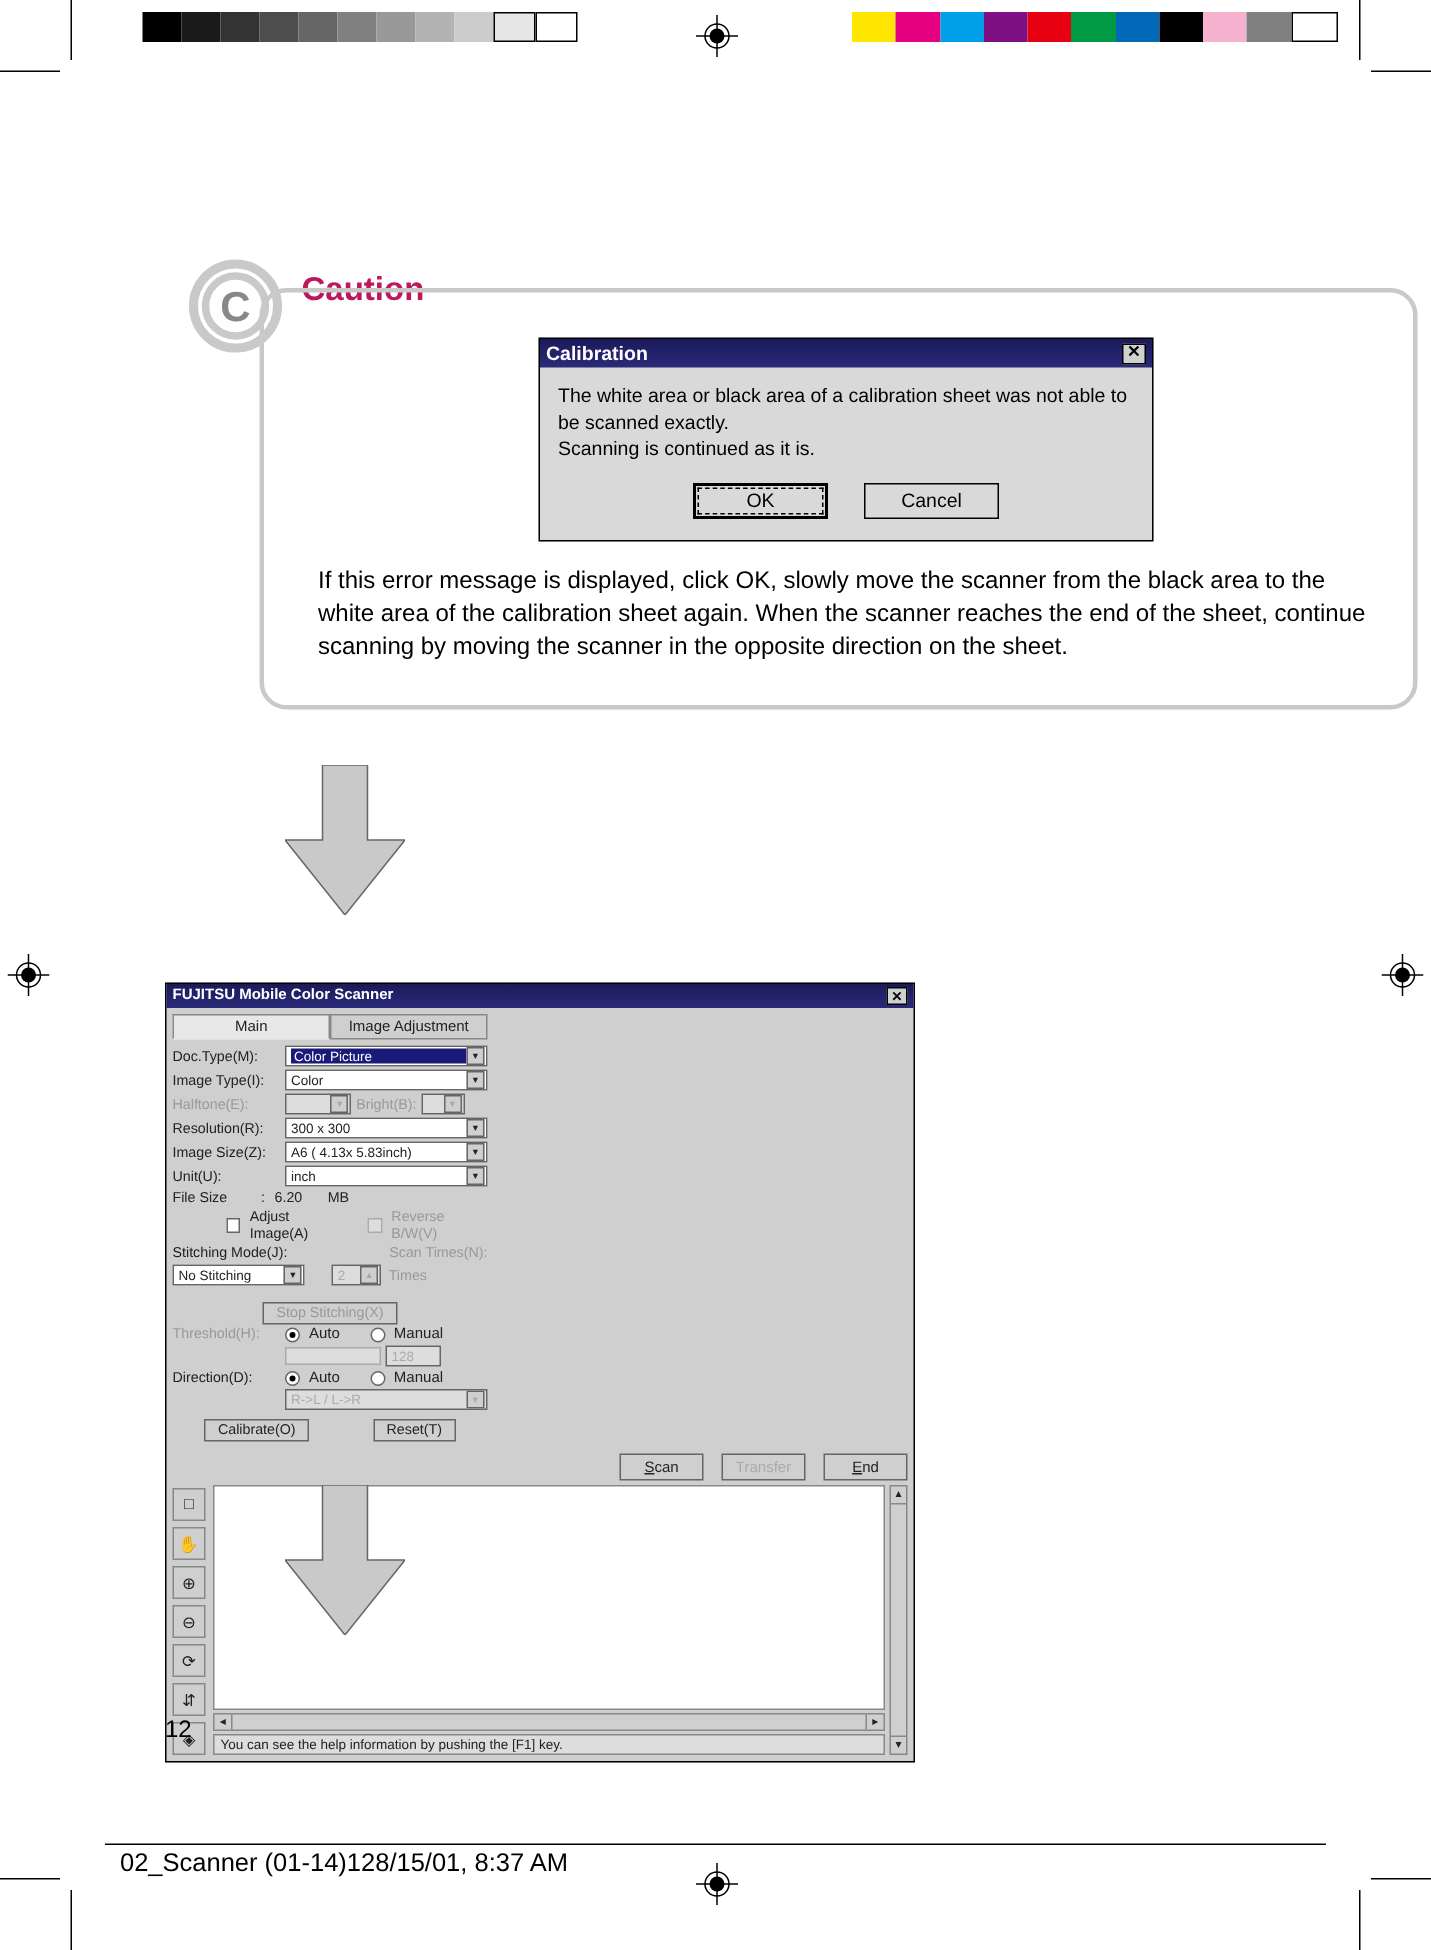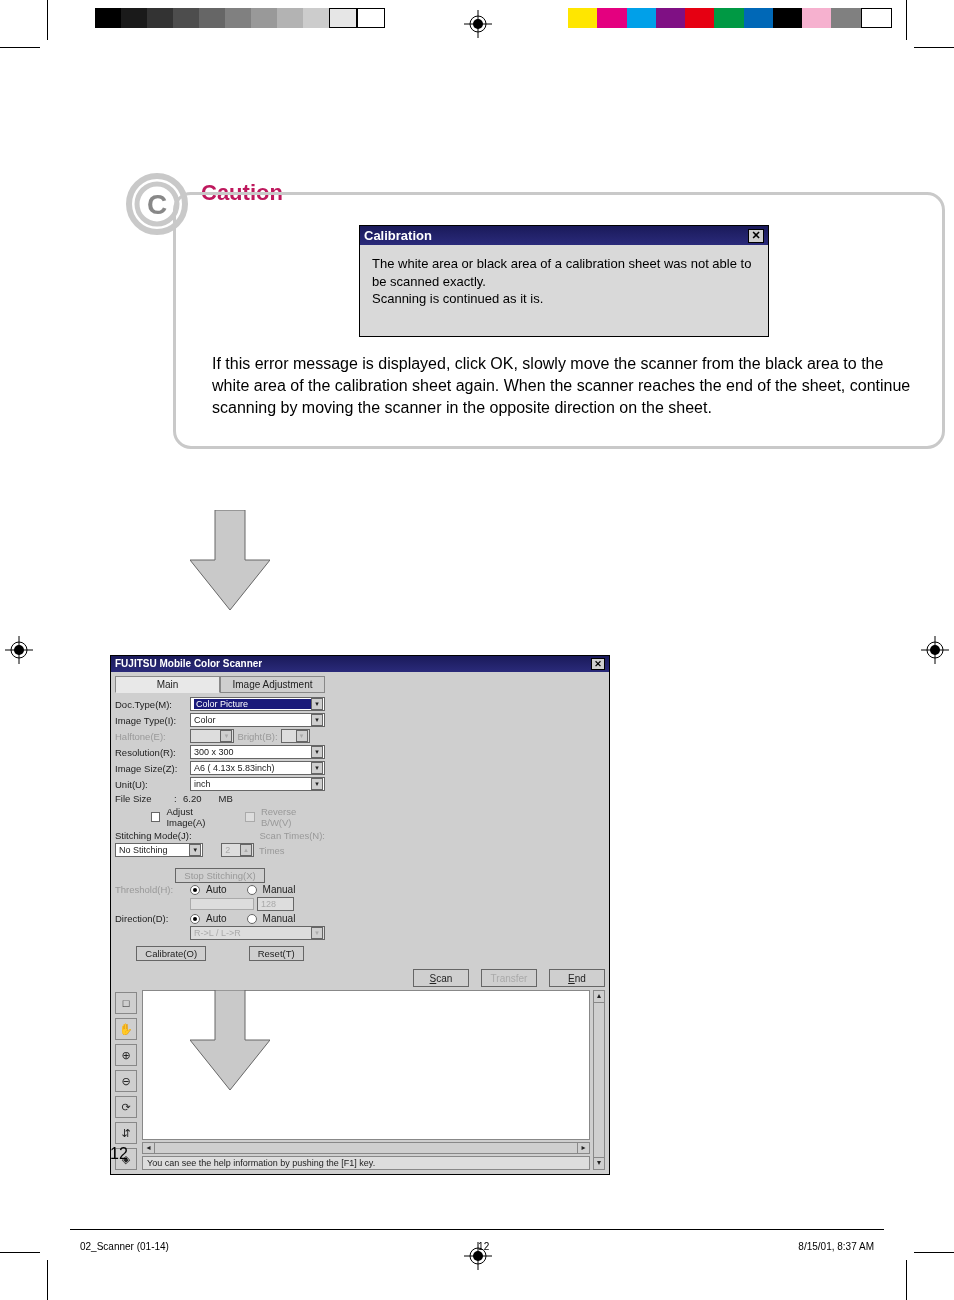--- a/index.html
+++ b/index.html
@@ -91,21 +91,21 @@
   .buttons-top .winbtn2.disabled { color:#aaa; }
 
   .toolcol { width:24px; display:flex; flex-direction:column; gap:4px; padding-top:2px; }
   .toolbtn { width:22px;height:22px;border:1px solid #888;background:#cfcfcf;display:flex;align-items:center;justify-content:center;font-size:11px;}
 
   .preview { flex:1; background:#fff; border:1px solid #888; height:190px; }
 
   .statusbar { border:1px solid #888; background:#ddd; font-size:9px; padding:1px 4px; margin-top:2px; height:14px; display:flex; align-items:center; }
 
   .page-num { position:absolute; left:40px; top:975px; font-size:16px; }
-  .pagefoot { position:absolute; bottom:48px; left:80px; right:80px; font-size:10px; display:flex; justify-content:space-between; }
+  .pagefoot { position:absolute; bottom:48px; left:80px; right:80px; font-size:17px; display:flex; }
 
   .hr-foot { position:absolute; left:70px; right:70px; bottom:70px; border-top:1px solid #000; }
 
 </style>
 </head>
 <body>
 
 <div class="crop crop-h crop-tl-h"></div>
 <div class="crop crop-v crop-tl-v"></div>
 <div class="crop crop-h crop-tr-h"></div>
@@ -183,20 +183,24 @@
       <div class="dialog">
         <div class="dialog-title">
           <span>Calibration</span>
           <span class="closebtn">✕</span>
         </div>
         <div class="dialog-body">
           <div class="dialog-msg">
             <span>The white area or black area of a calibration sheet was not able to be scanned exactly.</span><br>
             <span>Scanning is continued as it is.</span>
           </div>
+          <div class="dialog-btns">
+            <div class="winbtn ok">OK</div>
+            <div class="winbtn">Cancel</div>
+          </div>
         </div>
       </div>
       <div class="caution-text">If this error message is displayed, click OK, slowly move the scanner from the black area to the white area of the calibration sheet again. When the scanner reaches the end of the sheet, continue scanning by moving the scanner in the opposite direction on the sheet.</div>
     </div>
   </div>
 
   <div class="big-arrow" style="left:120px; top:340px;">
     <svg viewBox="0 0 80 100">
         <path d="M25 0 L55 0 L55 50 L80 50 L40 100 L0 50 L25 50 Z" fill="#c9c9c9" stroke="#666"></path>
       </svg>

